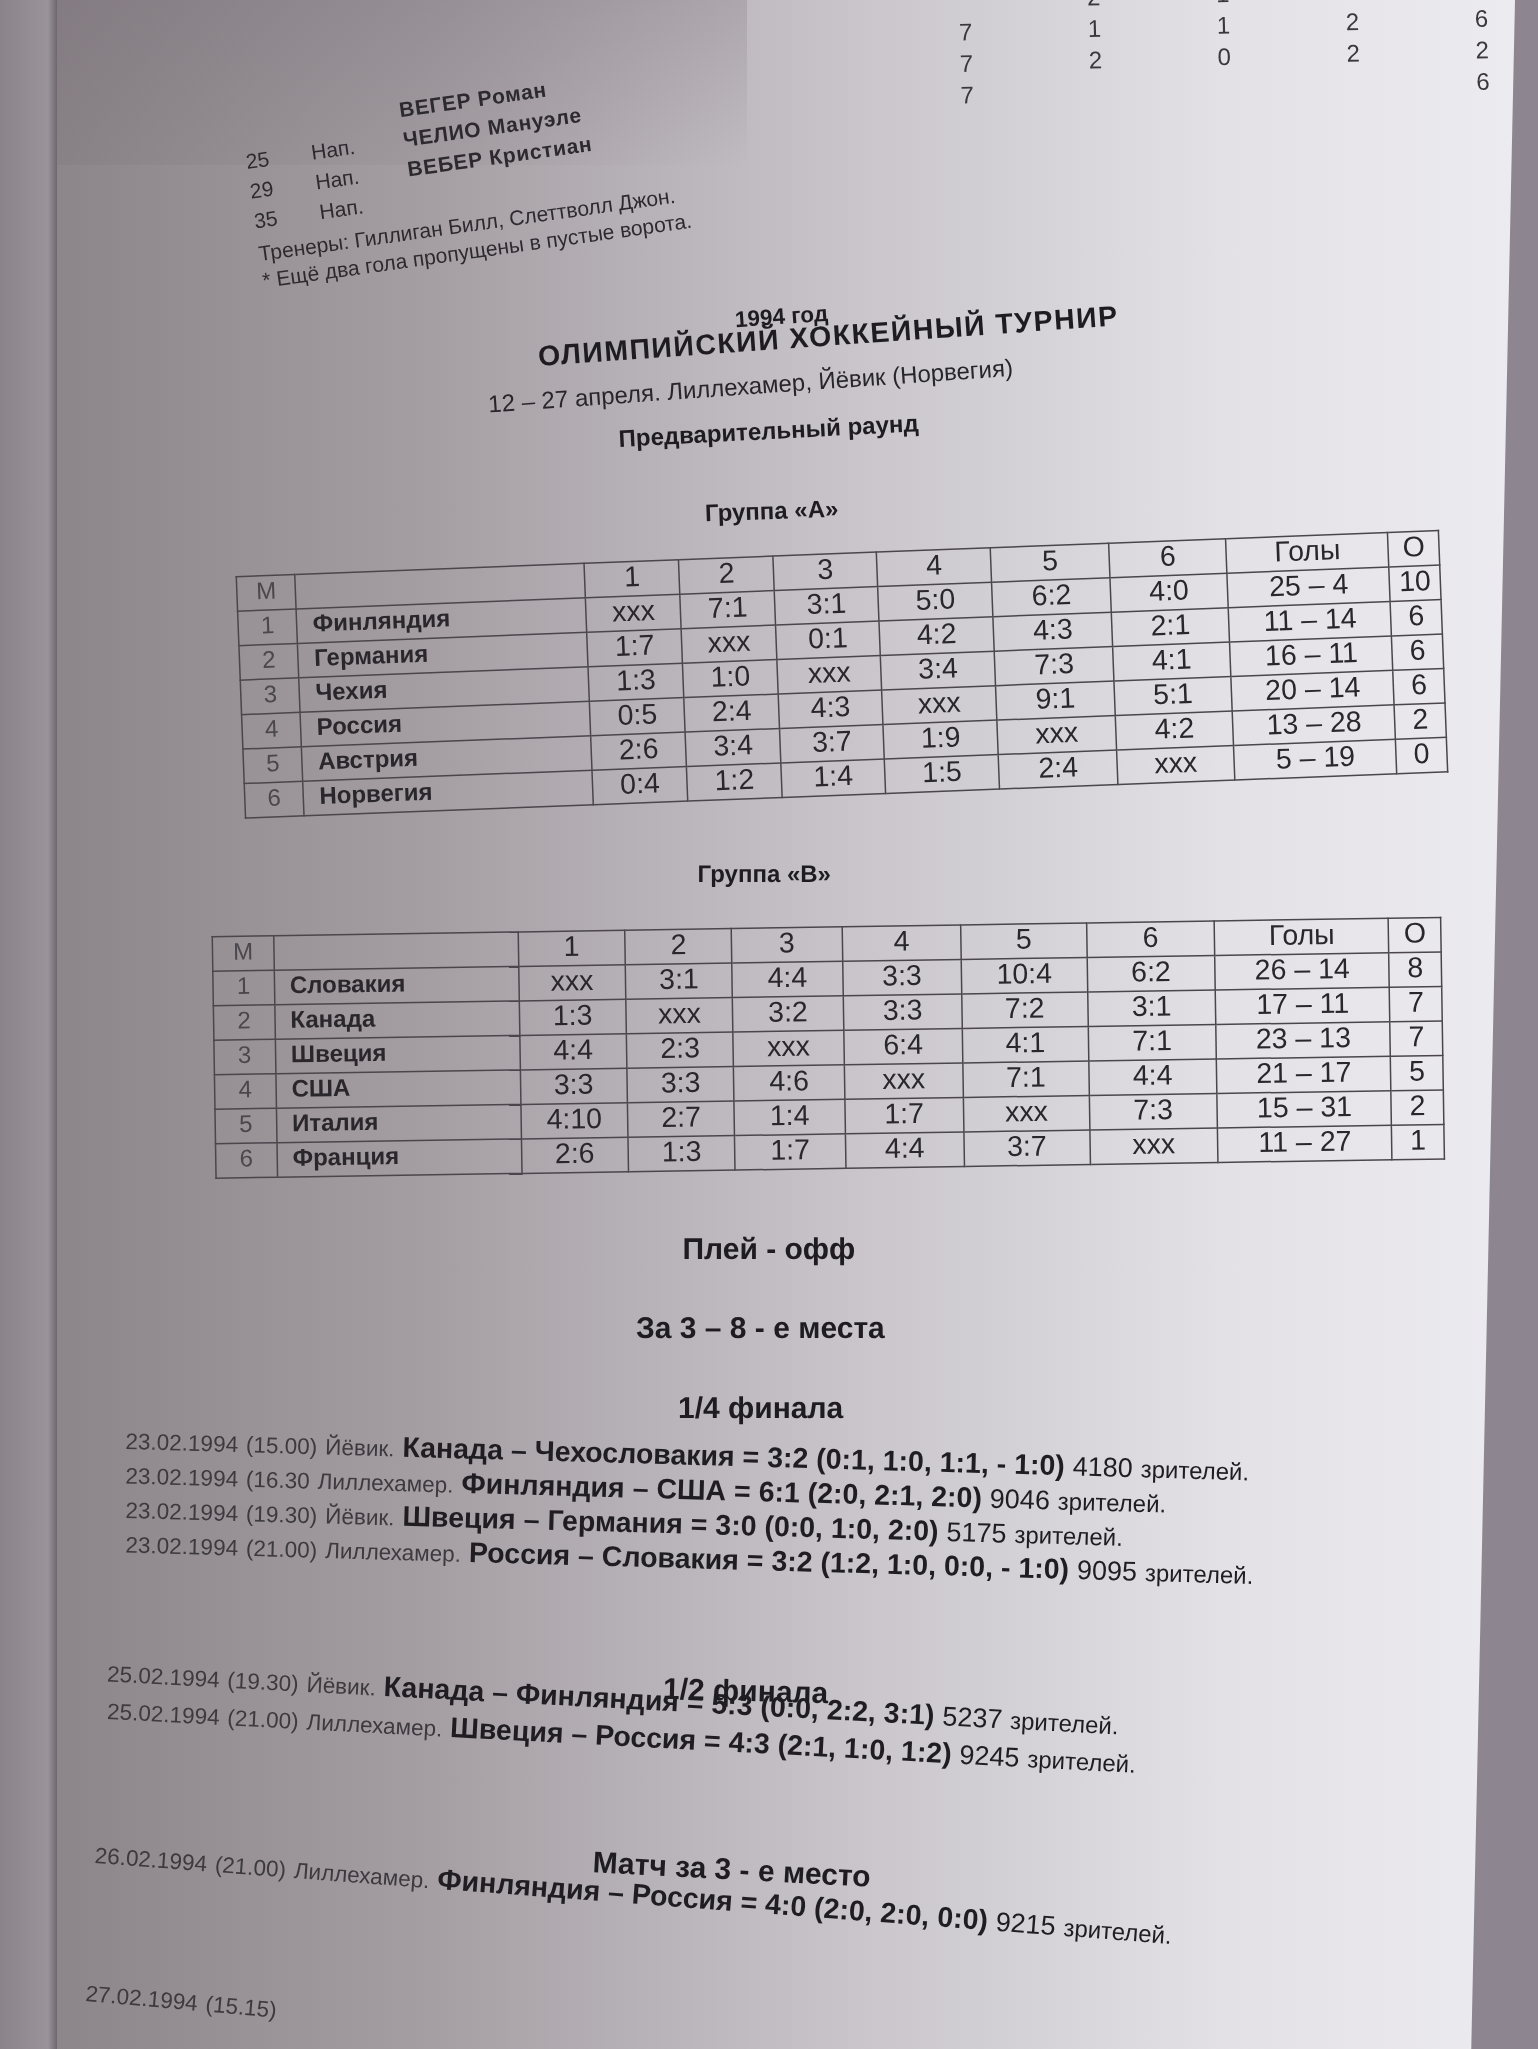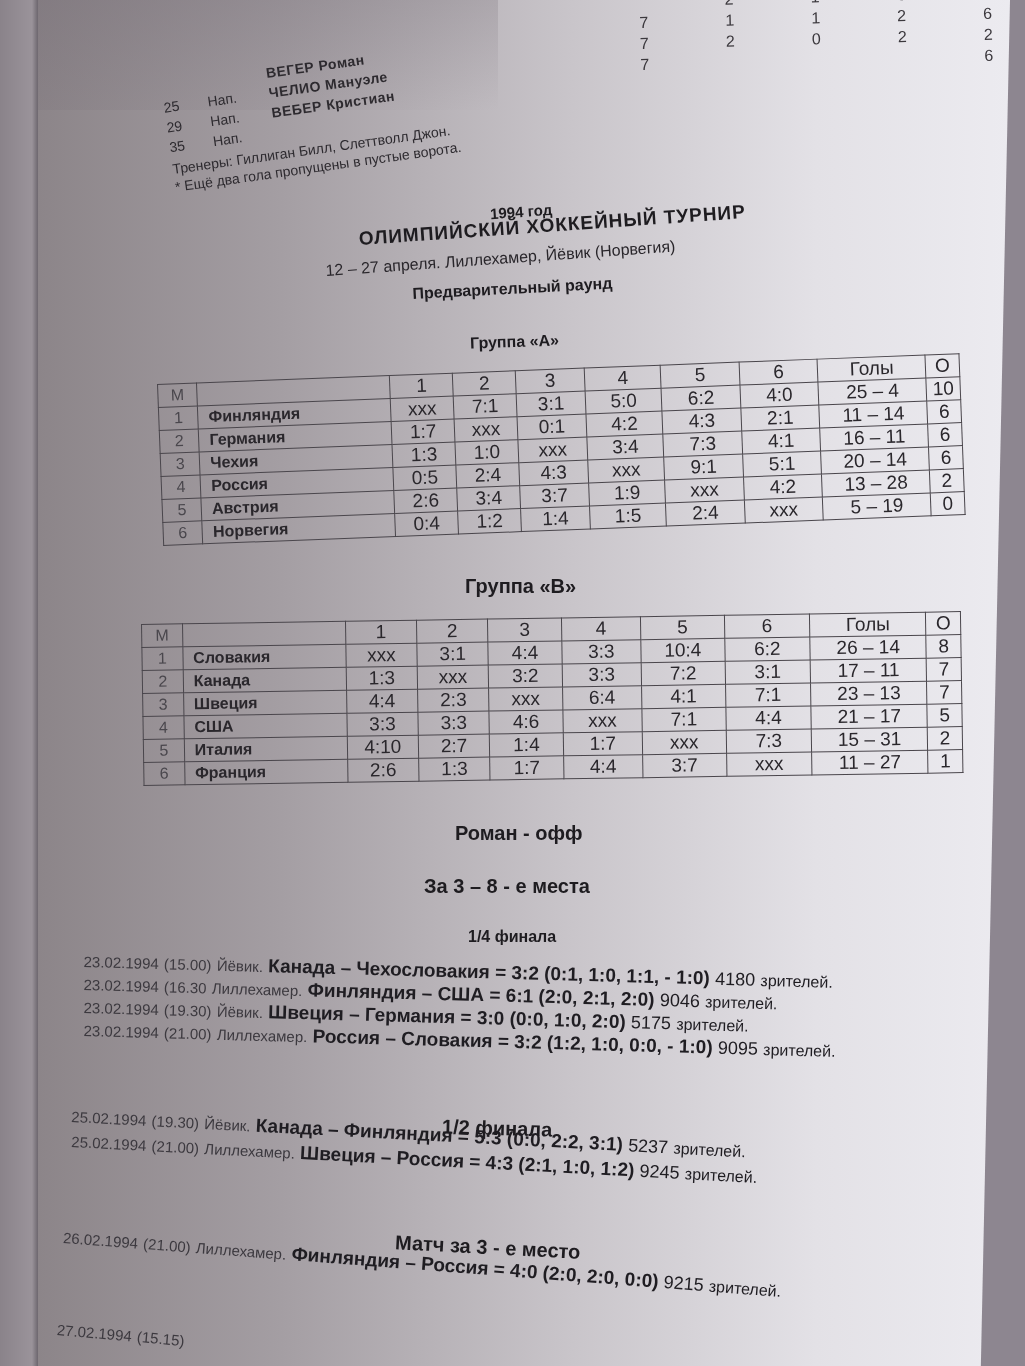--- a/index.html
+++ b/index.html
@@ -208,21 +208,21 @@
       <td>1:4</td>
       <td>1:5</td>
       <td>2:4</td>
       <td>xxx</td>
       <td>5 – 19</td>
       <td>0</td>
     </tr>
   </tbody>
     </table>
 
-  <div class="heading" style="left:465px; top:575px; font-size:20px;">Группа «В»</div>
+  <div class="heading" style="left:465px; top:575px; font-size:16px;">Группа «В»</div>
   <table class="grid" style="left:141px; top:624px; width:820px; transform:rotate(-0.9deg); transform-origin:left top;">
     <tbody>
         <tr>
       <td class="num">М</td>
       <td style="width:160px;"></td>
       <td style="width:70px;">1</td>
       <td style="width:70px;">2</td>
       <td style="width:72px;">3</td>
       <td style="width:78px;">4</td>
       <td style="width:82px;">5</td>
@@ -298,23 +298,23 @@
       <td>1:7</td>
       <td>4:4</td>
       <td>3:7</td>
       <td>xxx</td>
       <td>11 – 27</td>
       <td>1</td>
     </tr>
   </tbody>
     </table>
 
-  <div class="heading" style="left:455px; top:822px; font-size:20px;">Роман - офф</div>
+  <div class="heading" style="left:455px; top:822px; font-size:20px;">Плей - офф</div>
   <div class="heading" style="left:424px; top:875px; font-size:20px;">За  3 – 8 - е  места</div>
-  <div class="heading" style="left:468px; top:928px; font-size:16px;">1/4  финала</div>
+  <div class="heading" style="left:452px; top:928px; font-size:20px;">1/4  финала</div>
 
   <div class="match" style="left:84px; top:950px; transform:rotate(1.6deg); transform-origin:left top;">
     <span class="date">23.02.1994</span>
     <span class="time">(15.00)</span>
     <span class="venue">Йёвик.</span>
     <span class="teams">Канада – Чехословакия</span>
     <span class="score">= 3:2  (0:1,  1:0,  1:1,  - 1:0)</span>
     <span class="spectators">4180</span>
     <span class="spec-label">зрителей.</span>
   </div>

